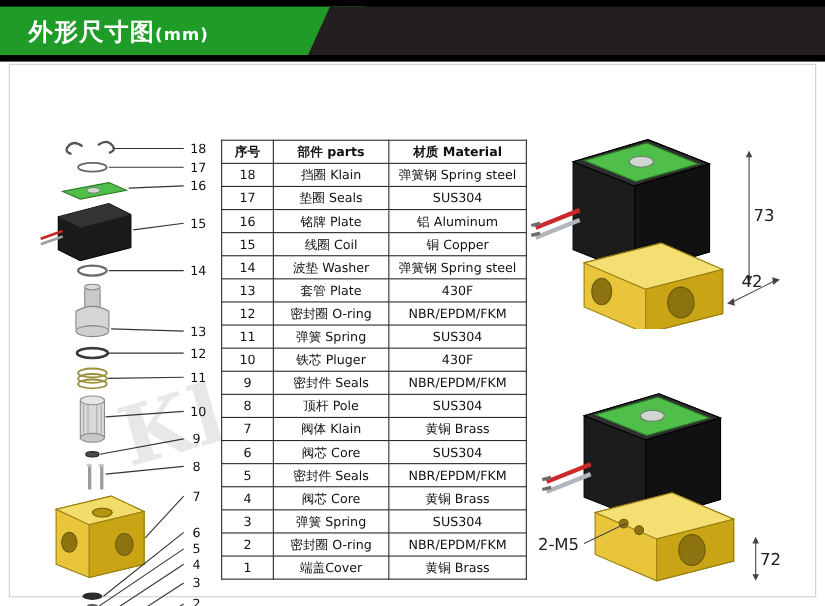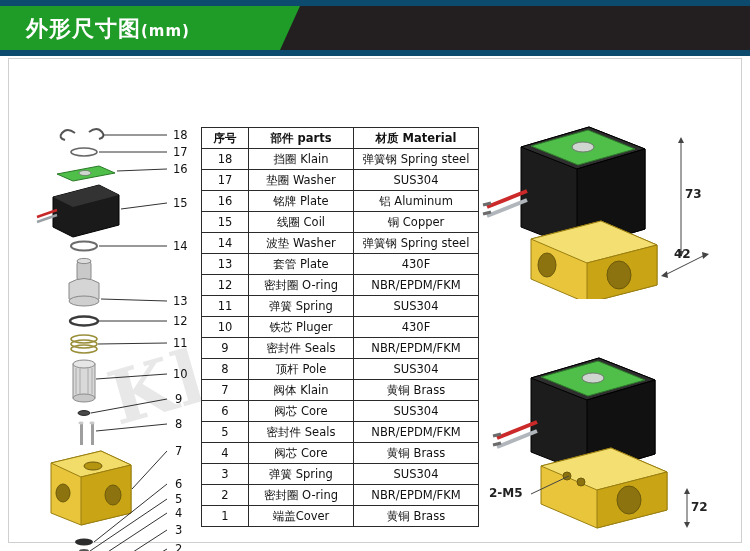--- a/index.html
+++ b/index.html
@@ -6,21 +6,21 @@
   body{
     width:750px;height:551px;
     background:#ffffff;
     font-family:"DejaVu Sans","Liberation Sans",sans-serif;
     overflow:hidden;
     position:relative;
   }
   
   .banner{
     position:absolute;left:0;top:0;width:750px;height:56px;
-    background:#0c4a6e;
+    background:#000000;
   }
   .banner-green{
     position:absolute;left:0;top:6px;width:310px;height:44px;
     background:#1f9b28;
   }
   .banner-green:after{
     content:"";position:absolute;right:-22px;top:0;
     border-top:44px solid #1f9b28;
     border-right:22px solid transparent;
   }
@@ -75,21 +75,21 @@
   .parts-table .c-mat{width:116px;}
   .parts-table thead td{font-weight:bold;}
   
   .explode{position:absolute;left:18px;top:62px;width:170px;height:420px;}
   .lead-num{
     position:absolute;font-size:11.5px;color:#111;text-align:left;
   }
   
   .prod{position:absolute;}
   .dim-label{
-    position:absolute;font-size:12px;color:#222;font-weight:bold;
+    position:absolute;font-size:15px;color:#222;
   }
   svg{display:block;}
 </style>
 </head>
 <body>
 
 <div class="banner">
   <div class="banner-green"></div>
   <div class="banner-dark"></div>
   <div class="banner-title">
@@ -248,21 +248,21 @@
       </tr>
     </thead>
     <tbody id="parts-body">
         <tr>
           <td class="c-no">18</td>
           <td class="c-part">挡圈 Klain</td>
           <td class="c-mat">弹簧钢 Spring steel</td>
         </tr>
         <tr>
           <td class="c-no">17</td>
-          <td class="c-part">垫圈 Washer</td>
+          <td class="c-part">垫圈 Seals</td>
           <td class="c-mat">SUS304</td>
         </tr>
         <tr>
           <td class="c-no">16</td>
           <td class="c-part">铭牌 Plate</td>
           <td class="c-mat">铝 Aluminum</td>
         </tr>
         <tr>
           <td class="c-no">15</td>
           <td class="c-part">线圈 Coil</td>

